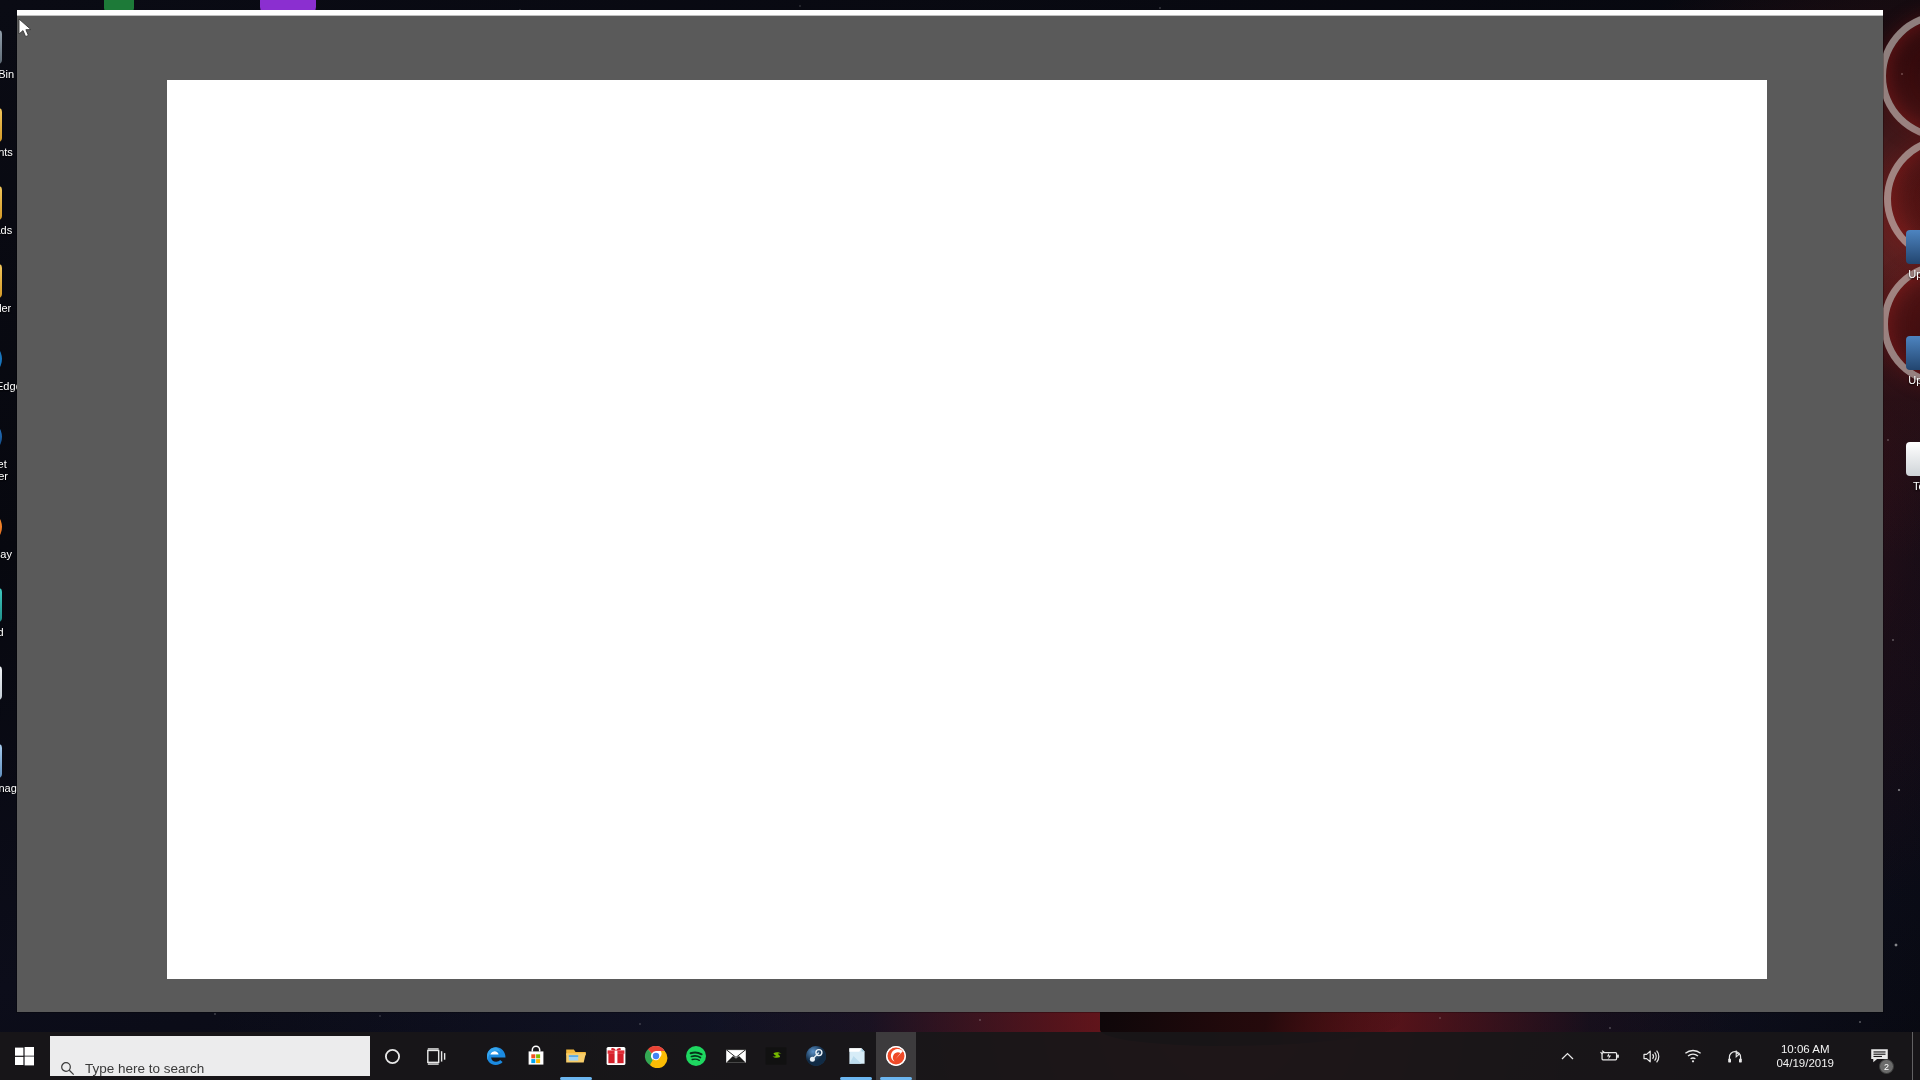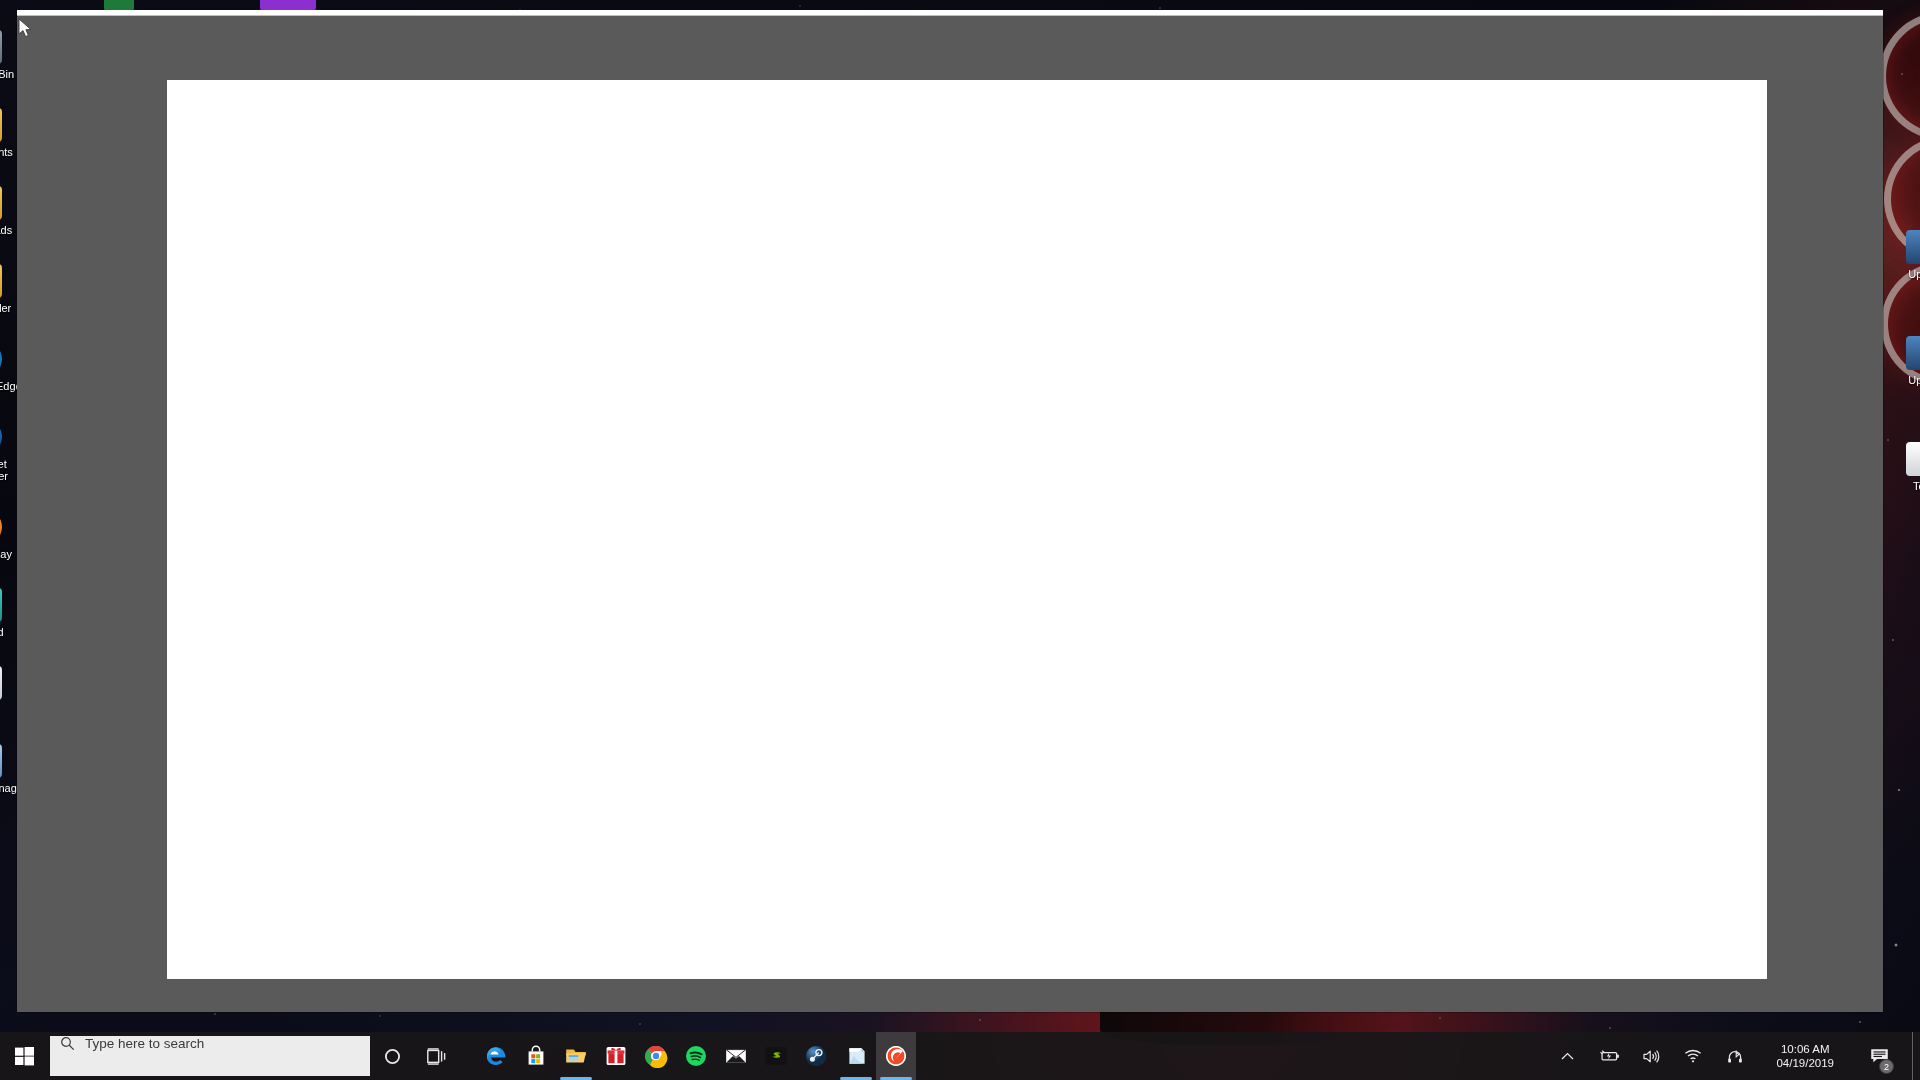--- a/index.html
+++ b/index.html
@@ -110,21 +110,21 @@
     position:absolute; left:0; bottom:0; width:1920px; height:48px;
     background:rgba(24,22,24,0.94);
     display:flex; align-items:stretch;
   }
   #start-button {
     width:48px; display:flex; align-items:center; justify-content:center;
   }
   #search-box {
     width:320px; margin:4px 0 4px 2px;
     background:#ececed; color:#2b2b2b;
-    display:flex; align-items:flex-start; gap:10px;
+    display:flex; align-items:flex-end; gap:10px;
     padding:0 10px; font-size:13.5px;
   }
   #search-box .ph { color:#3a3a3a; }
   .tb-btn {
     width:44px; display:flex; align-items:center; justify-content:center;
     position:relative;
   }
   #pinned { display:flex; align-items:stretch; margin-left:18px; }
   .tb-app {
     width:40px; display:flex; align-items:center; justify-content:center;

